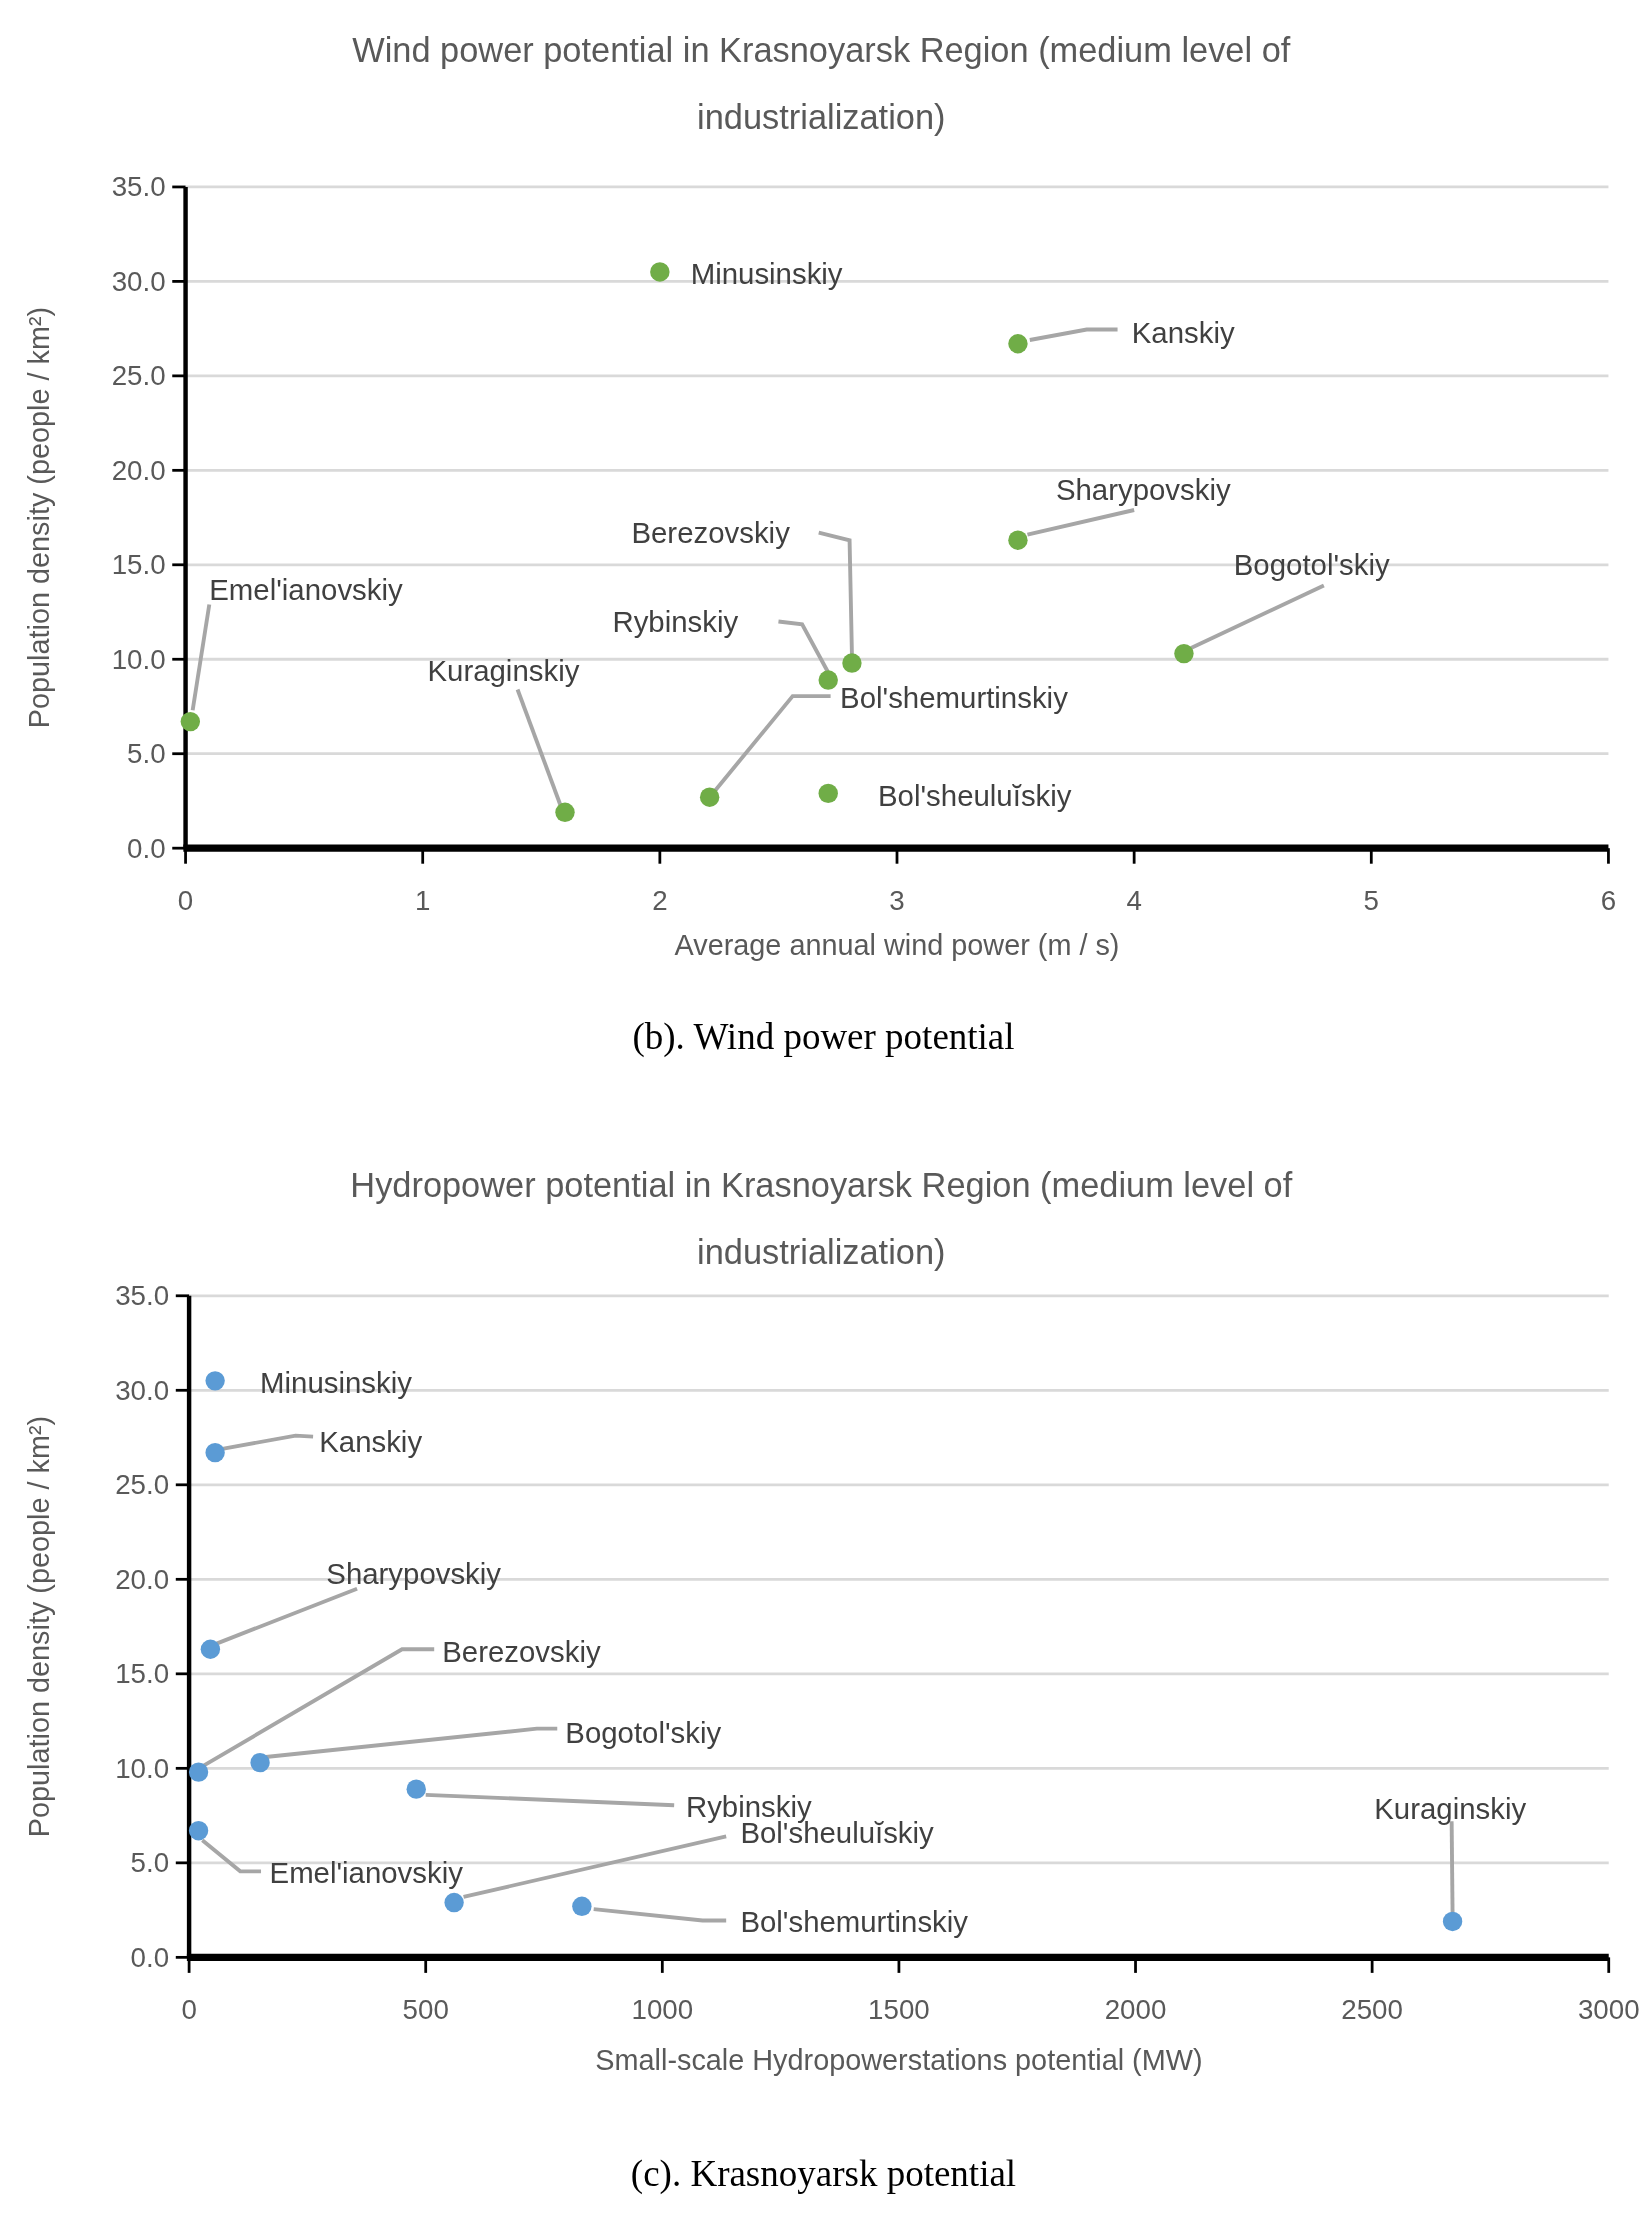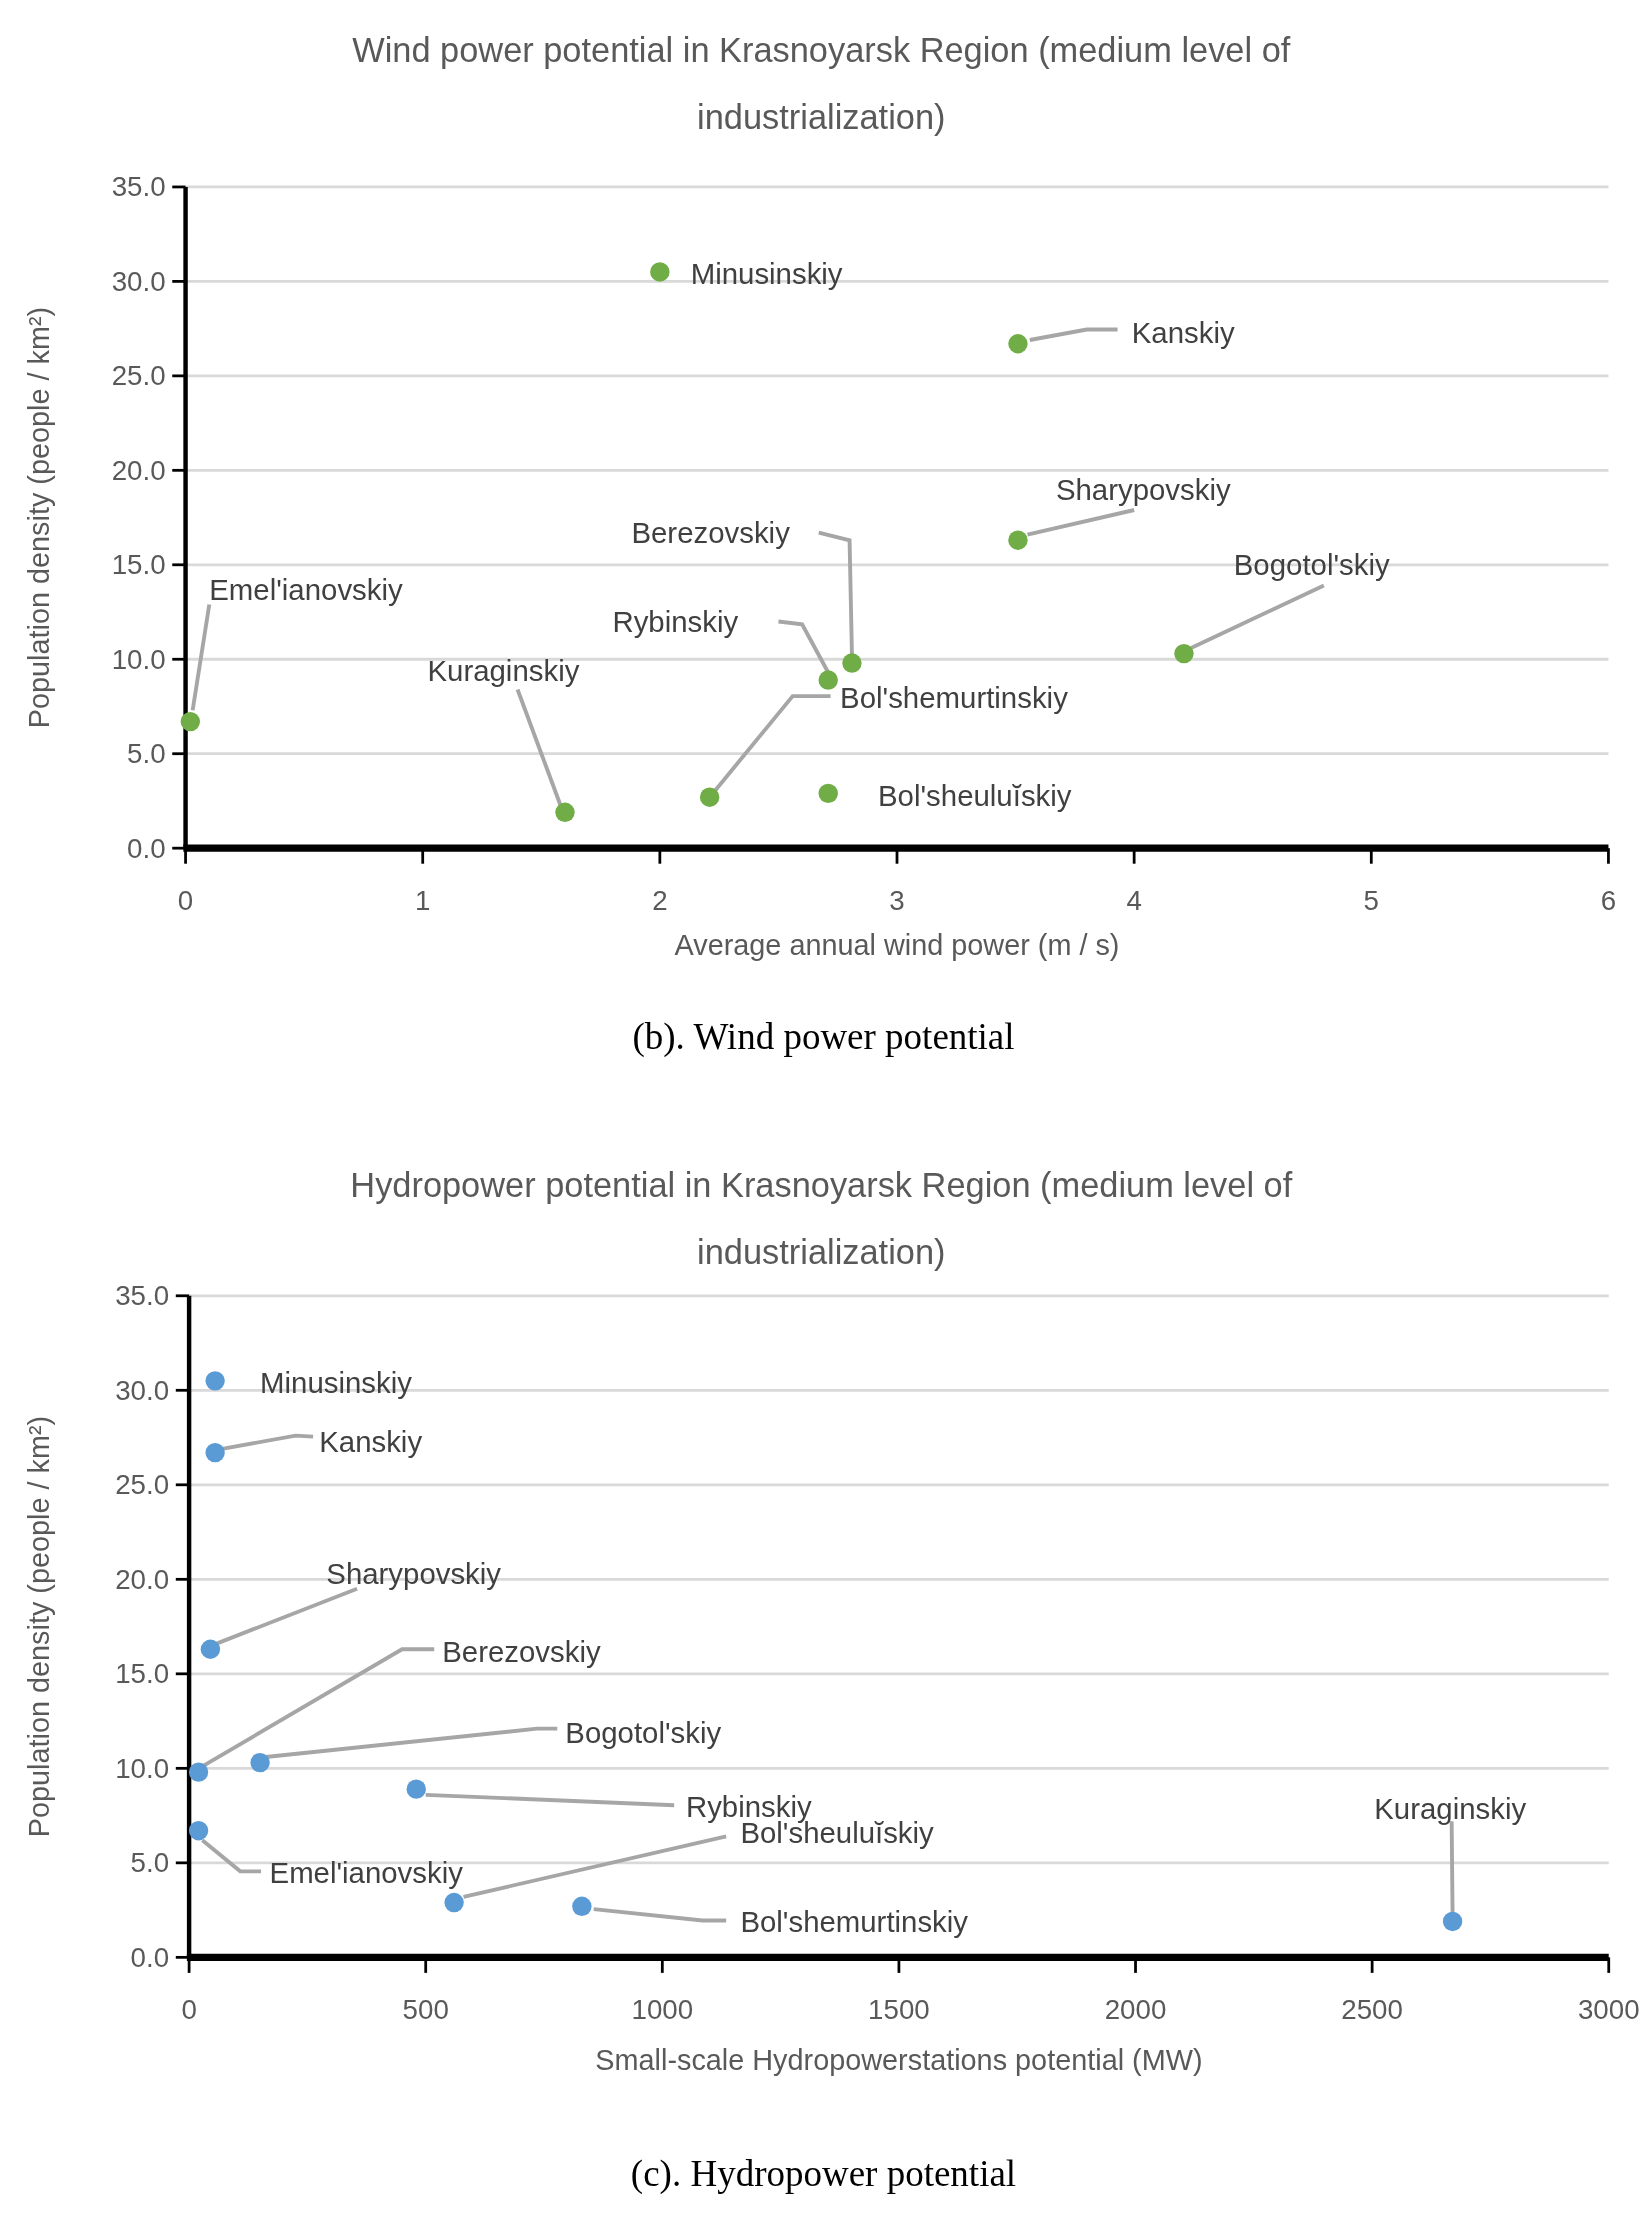--- a/index.html
+++ b/index.html
@@ -165,15 +165,15 @@
       <text x="1236" y="1246.3142857142857" text-anchor="start" dominant-baseline="central" font-size="53" fill="#404040">Rybinskiy</text>
       <circle cx="357.06666666666666" cy="1290.6257142857144" r="17.5" fill="#5B9BD5"></circle>
       <text x="485.06666666666666" y="1365.6142857142856" text-anchor="start" dominant-baseline="central" font-size="53" fill="#404040">Emel'ianovskiy</text>
       <circle cx="817.8666666666667" cy="1420.1514285714286" r="17.5" fill="#5B9BD5"></circle>
       <text x="1334.1333333333332" y="1294.0342857142857" text-anchor="start" dominant-baseline="central" font-size="53" fill="#404040">Bol'sheuluĭskiy</text>
       <circle cx="1048.2666666666667" cy="1426.9685714285715" r="17.5" fill="#5B9BD5"></circle>
       <text x="1334.1333333333332" y="1454.2371428571428" text-anchor="start" dominant-baseline="central" font-size="53" fill="#404040">Bol'shemurtinskiy</text>
       <circle cx="2618.4" cy="1454.2371428571428" r="17.5" fill="#5B9BD5"></circle>
       <text x="2614.133333333333" y="1249.7228571428573" text-anchor="middle" dominant-baseline="central" font-size="53" fill="#404040">Kuraginskiy</text>
     </svg>
-  <div id="caption-c" class="caption">(c). Hydropower potential</div>
+  <div id="caption-c" class="caption">(c). Krasnoyarsk potential</div>
 </div>
 
 
 </body></html>

